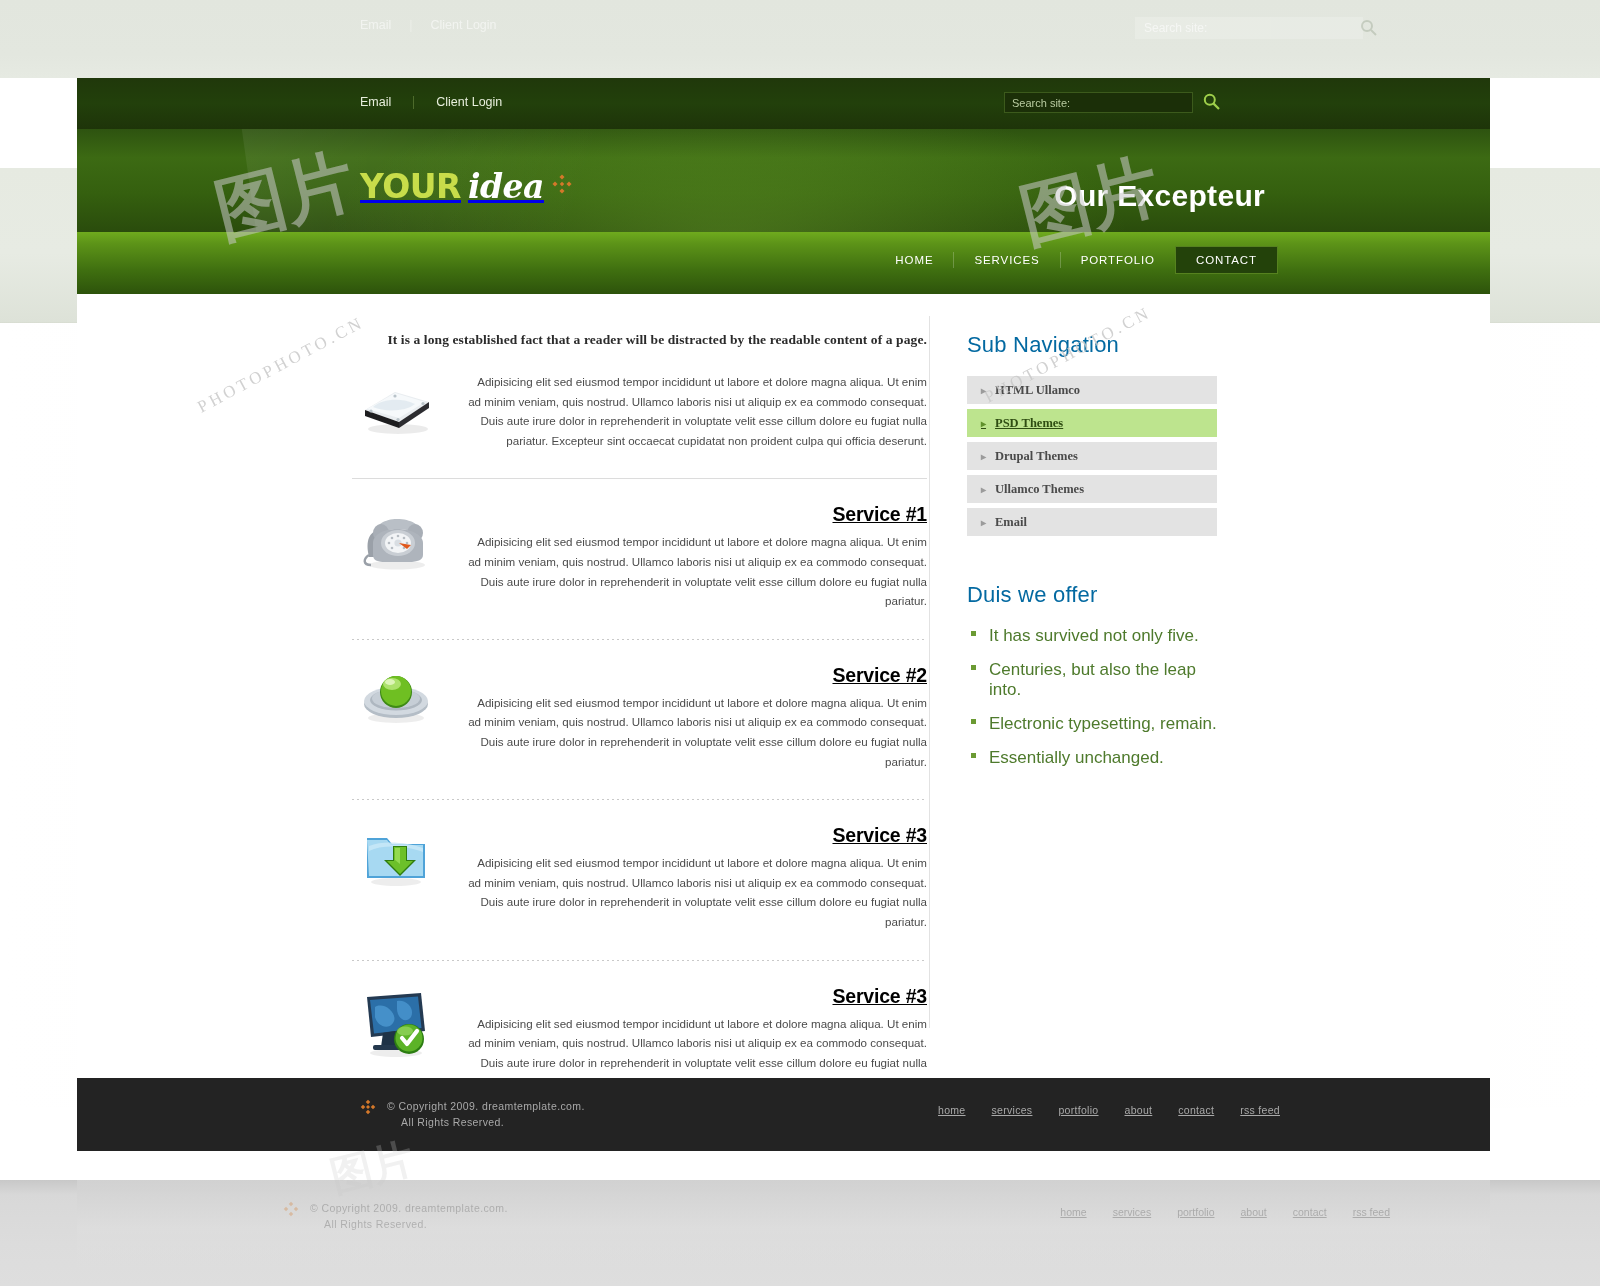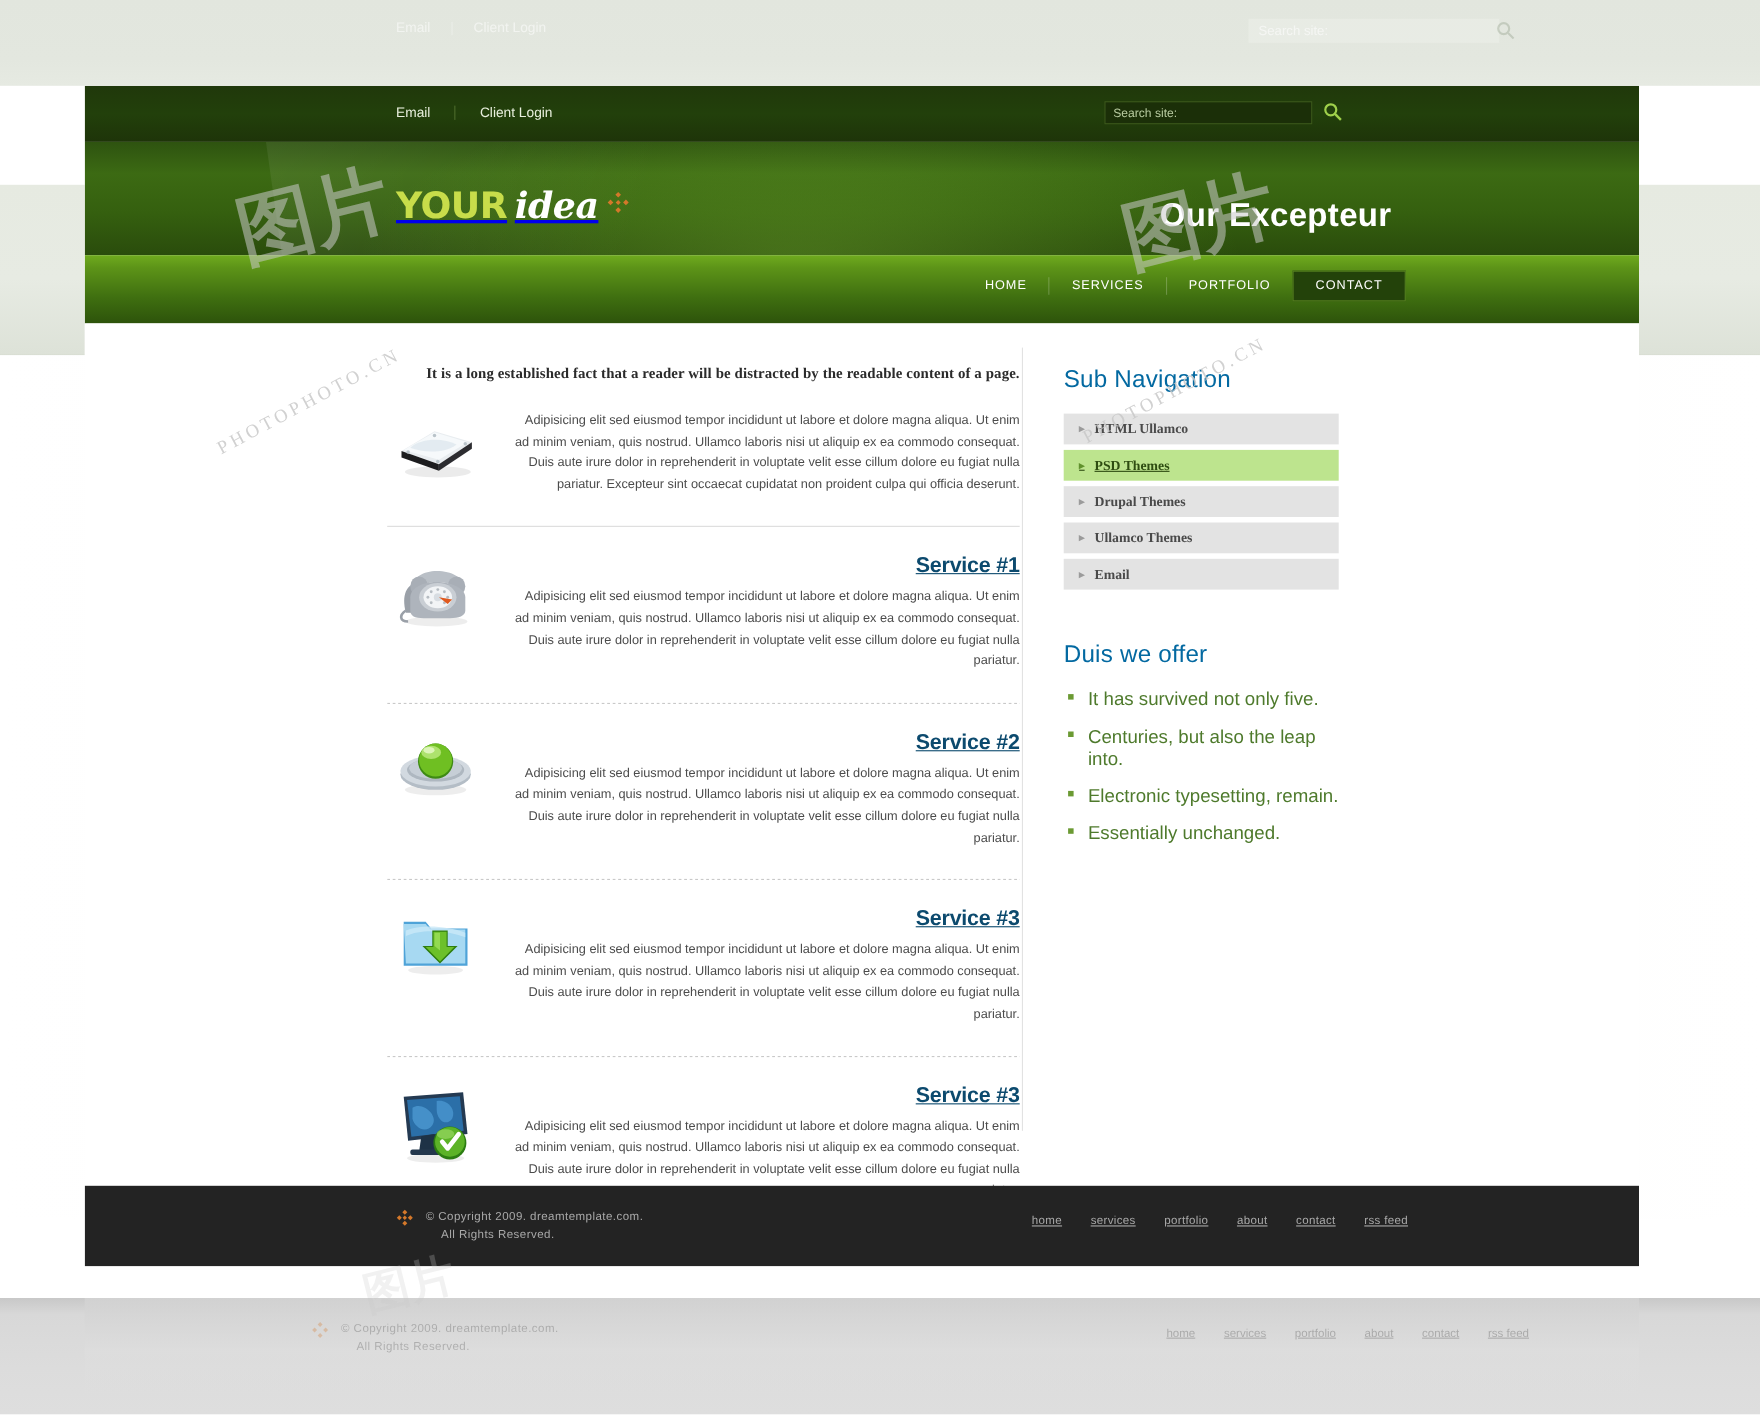--- a/index.html
+++ b/index.html
@@ -210,21 +210,21 @@
   .row .bd { flex: 1; }
   .row p {
     font-size: 11.6px;
     line-height: 19.6px;
     color: #4b4b4b;
   }
   .svc-title {
     display: inline-block;
     font-size: 19.5px;
     font-weight: bold;
-    color: #0c4a6e;
+    color: #000000;
     text-decoration: underline;
     margin-bottom: 6px;
     letter-spacing: -.2px;
   }
   .hr-solid {
     border: none; border-top: 1px solid #dcdcdc;
     margin: 2px 0 24px 0;
   }
   .hr-dot {
     height: 1px;

